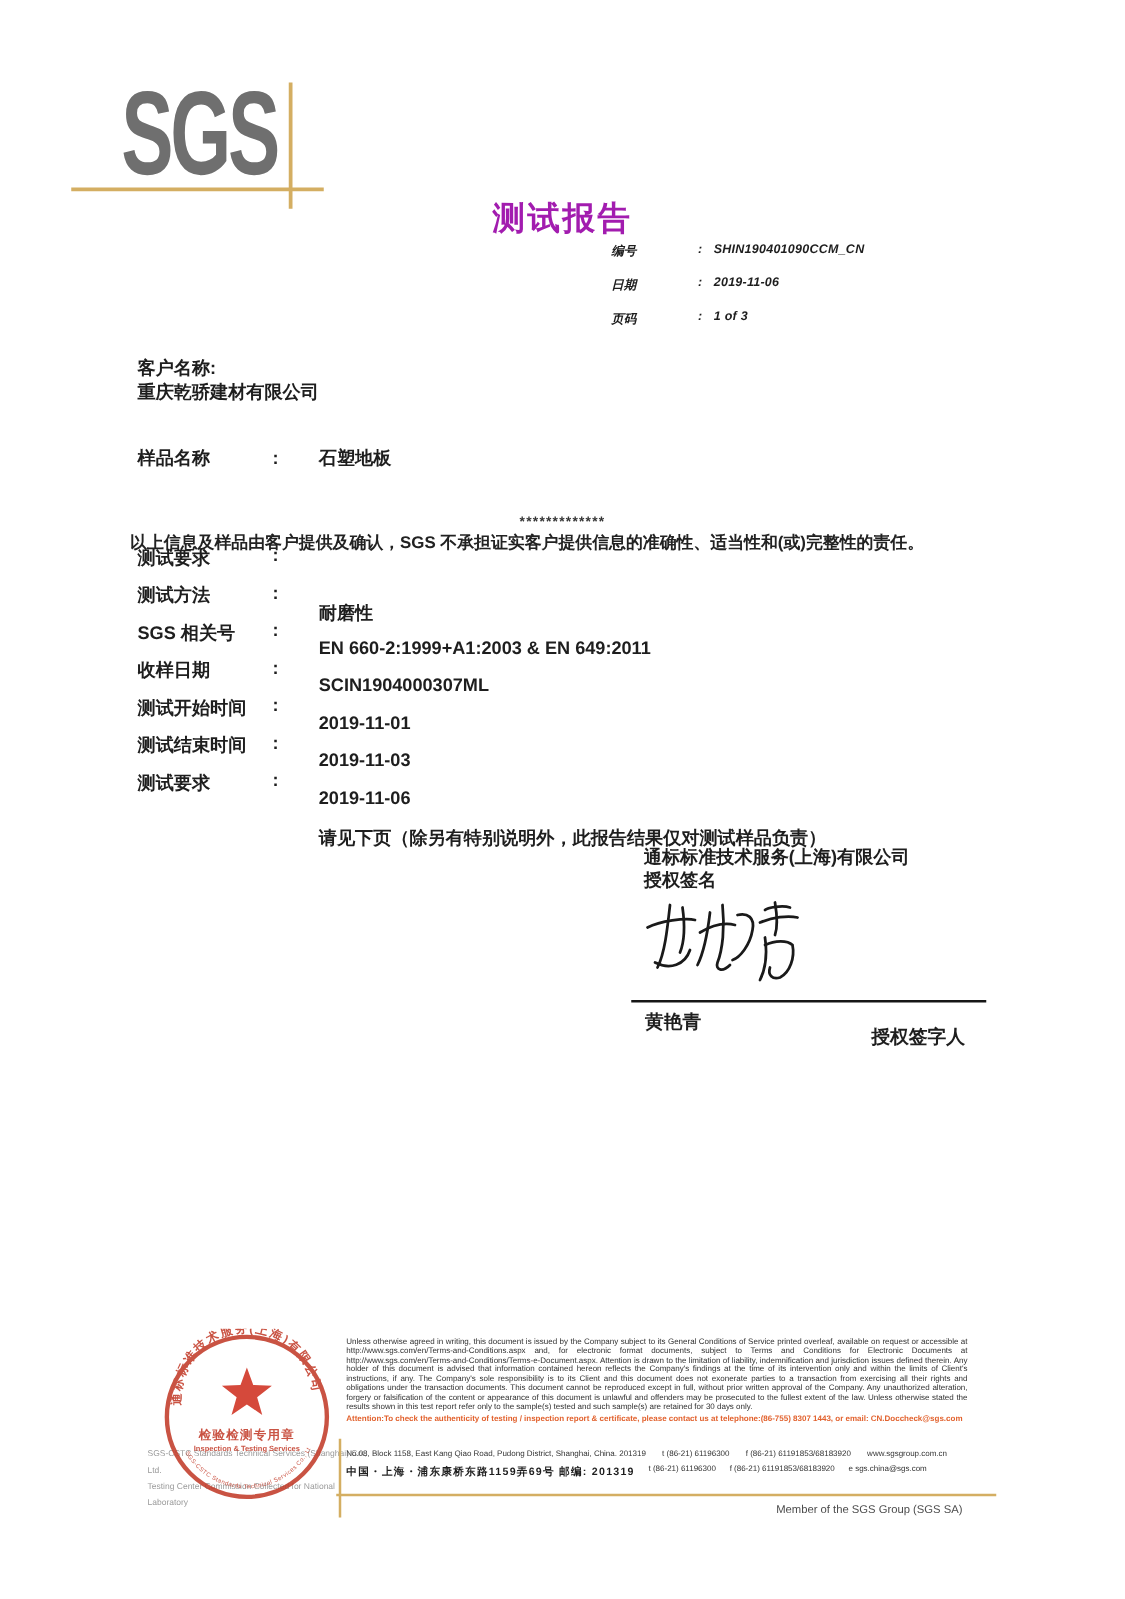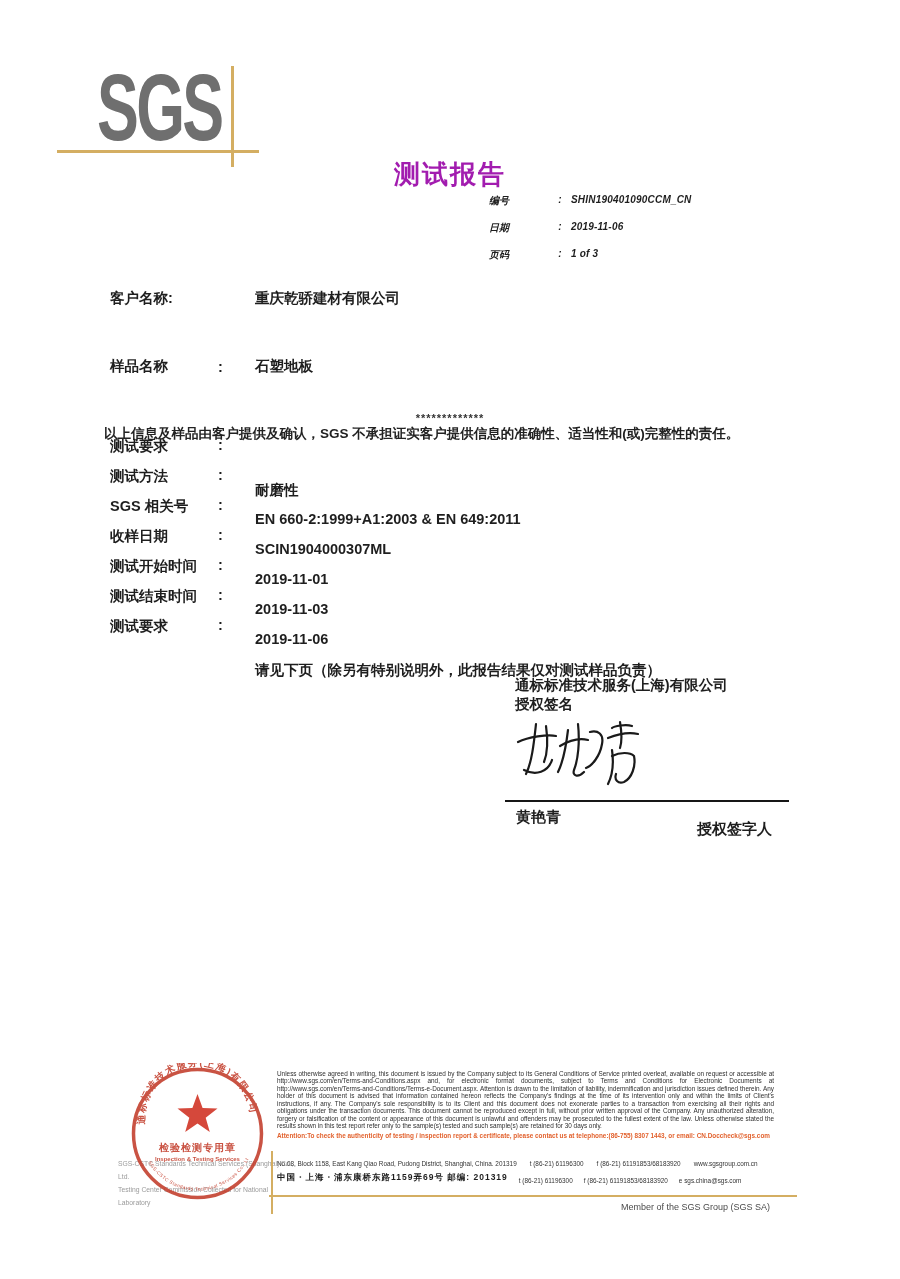--- a/index.html
+++ b/index.html
@@ -17,21 +17,21 @@
   .report-title { left:350px; top:157px; width:200px; text-align:center;
                   font-size:26px; font-weight:700; color:#a21caf; letter-spacing:2px; }
   .meta-block { left:489px; top:194px; }
   .meta-row { display:flex; height:27px; align-items:flex-start; font-size:10px; font-weight:700;font-style:italic; }
   .meta-row .lab { width:60px; }
   .meta-row .col { width:22px; text-align:center; }
   .meta-row .val { letter-spacing:0.2px; }
 
   
   .client-block { left:110px; top:285px; }
-  .client-row { display:flex; height:27px; align-items:center; font-size:14.5px; font-weight:600; }
+  .client-row { display:flex; height:27px; align-items:center; font-size:14.5px; font-weight:600;flex-direction:column; }
   .client-row .lab { width:145px; }
   .sample-row { left:110px; top:357px; display:flex; align-items:center; font-size:14.5px; font-weight:600; }
   .sample-row .lab { width:108px; }
   .sample-row .col { width:37px; font-weight:700; }
 
   .disclaimer { left:104px; top:389px; width:710px; font-size:13.5px; font-weight:600; color:#222;margin-top:36px; }
   .star-sep { left:0; top:412px; width:900px; text-align:center; font-size:11px;
               font-weight:700; letter-spacing:1px; color:#333; }
 
   
@@ -52,21 +52,21 @@
   
   .stamp-sub { left:118px; top:1157px; width:178px; font-size:6.8px; line-height:13px;
                color:#9b9b9b; filter:blur(0.3px); }
   .stamp-svg { left:127px; top:1063px; }
 
   .legal-block { left:277px; top:1070px; width:497px; }
   .legal-text { font-size:6.4px; line-height:1.17; text-align:justify; color:#2f2f2f; }
   .attention-text { margin-top:2px; font-size:6.4px; line-height:1.2; font-weight:700; color:#e2622e; }
 
   .addr-en { left:277px; top:1160px; width:520px; display:flex; gap:13px; font-size:6.4px; color:#333; white-space:nowrap; }
-  .addr-cn { left:277px; top:1172px; width:520px; display:flex; gap:11px; align-items:flex-end; white-space:nowrap; }
+  .addr-cn { left:277px; top:1172px; width:520px; display:flex; gap:11px; align-items:flex-start; white-space:nowrap; }
   .addr-cn .cn-text { font-size:8.5px; font-weight:700; letter-spacing:1px; color:#1e1e1e; }
   .addr-cn .sm { font-size:6.4px; color:#333; }
 
   .gold-vline-bot { left:271px; top:1151px; width:2px; height:63px; background:#d4ae62; }
   .gold-hline-bot { left:269px; top:1195px; width:528px; height:2px; background:#d4ae62; }
   .member-line { left:500px; top:1202px; width:270px; text-align:right; font-size:9px; color:#4b4b4b; }
 </style>
 </head>
 <body>
 

